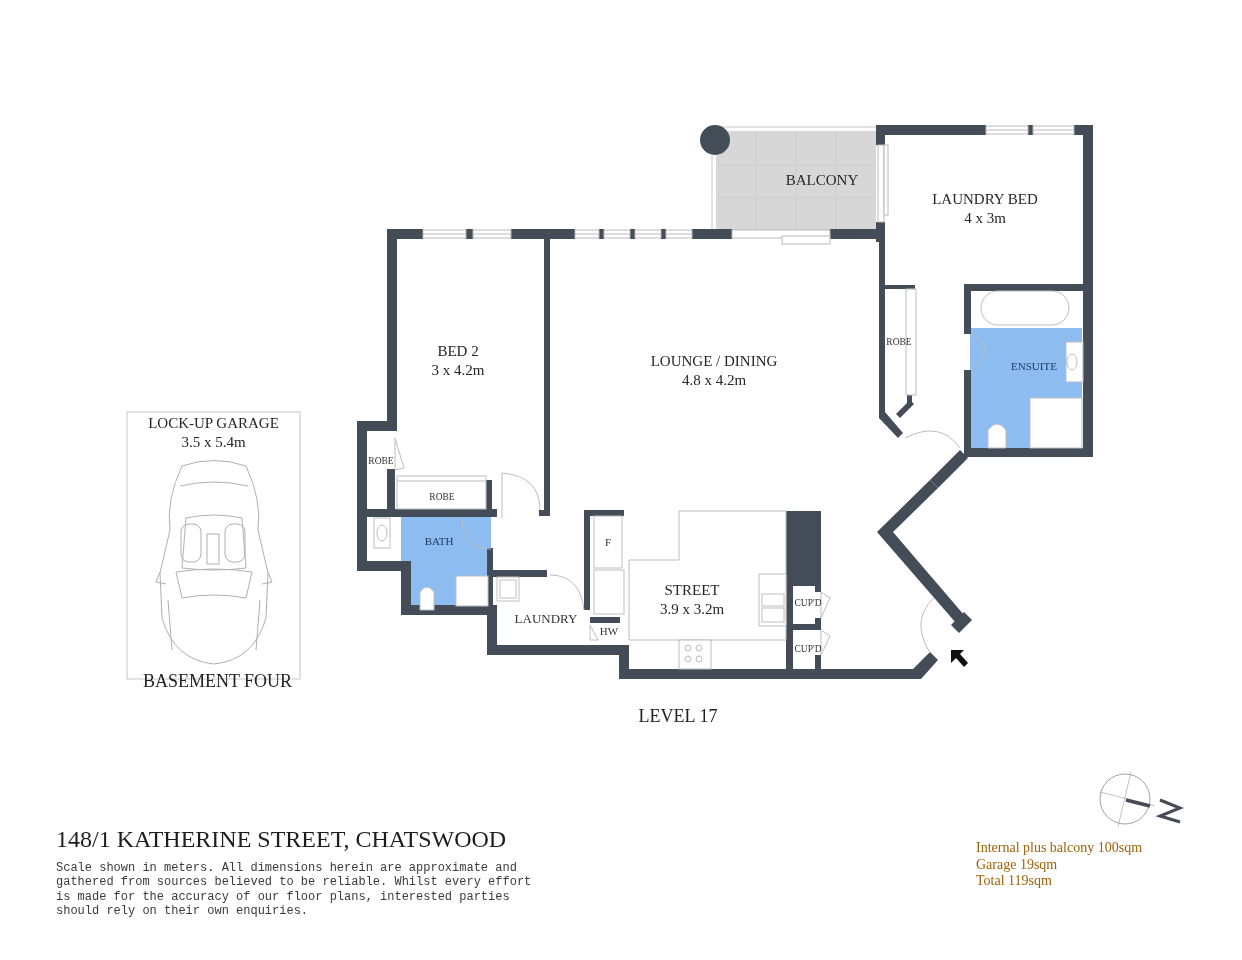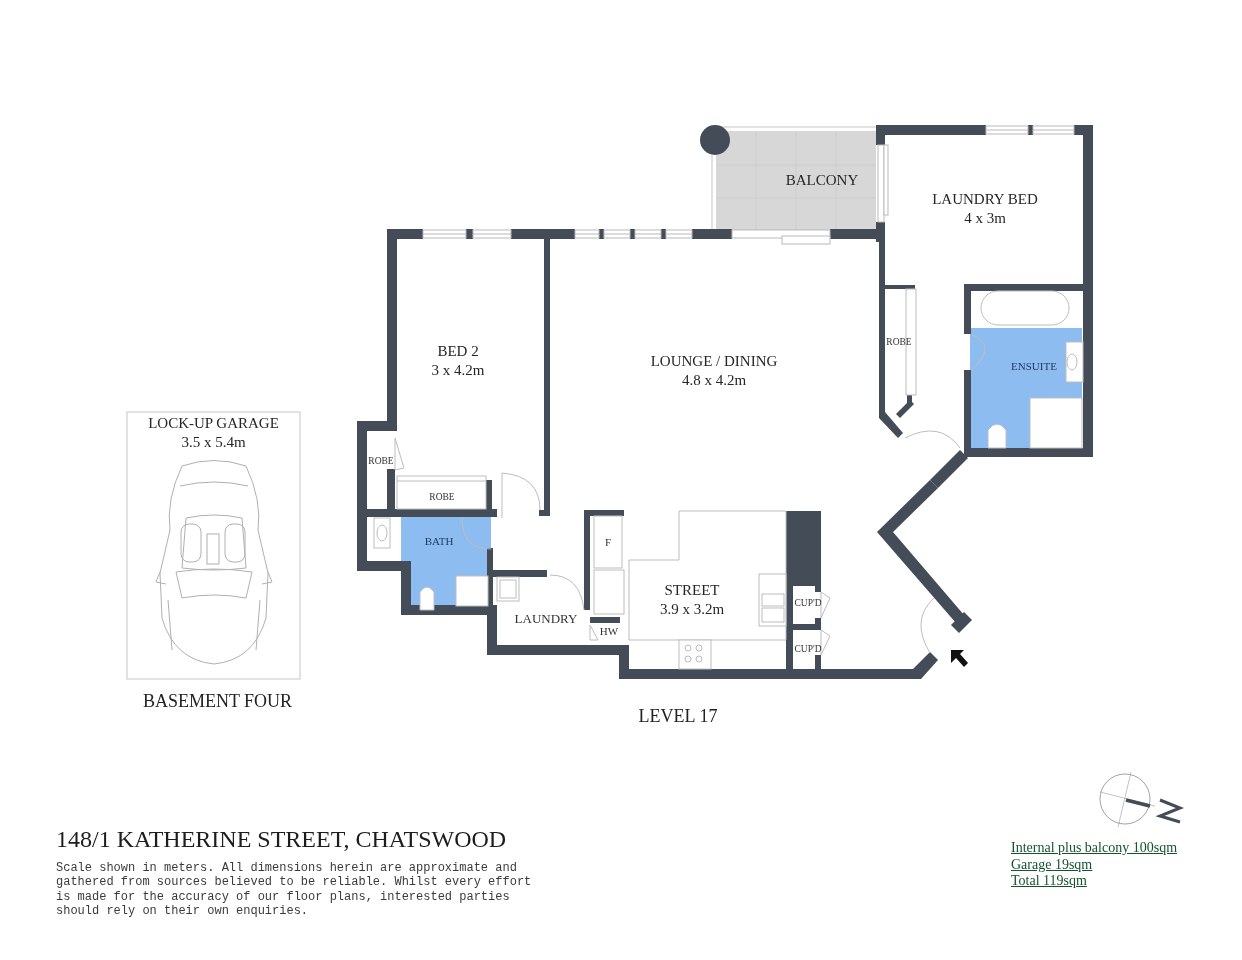--- a/index.html
+++ b/index.html
@@ -12,21 +12,21 @@
   .arc { fill: none; stroke: #bdbdbd; stroke-width: 1; }
   .tile { fill: #8dbdf0; }
   .balc { fill: #d7d7d7; }
   .lbl { position: absolute; text-align: center; white-space: nowrap; line-height: 1.25; }
   .room { font-family: "Liberation Serif", serif; font-size: 15px; color: #262626; }
   .small { font-family: "Liberation Serif", serif; font-size: 9.5px; color: #333; }
   .wet { font-family: "Liberation Serif", serif; font-size: 11px; color: #1f3b66; }
   .level { font-family: "Liberation Serif", serif; font-size: 18px; color: #222; }
   .title { position: absolute; left: 56px; top: 826px; font-family: "Liberation Serif", serif; font-size: 24px; color: #1d1d1d; }
   .disc { position: absolute; left: 56px; top: 861px; width: 480px; font-family: Liberation Mono, monospace; font-size: 12px; line-height: 1.2; color: #3b3b3b; }
-  .areas { position: absolute; left: 1011px; top: 840px; font-family: "Liberation Serif", serif; font-size: 14px; line-height: 1.18; color: #14532d; text-decoration: underline; }
+  .areas { position: absolute; left: 976px; top: 840px; font-family: "Liberation Serif", serif; font-size: 14px; line-height: 1.18; color: #a16207; }
 </style>
 </head>
 <body>
 
 <svg class="plan" viewBox="0 0 1242 960" xmlns="http://www.w3.org/2000/svg">
 
   <g>
     <rect x="127" y="412" width="173" height="267" fill="none" stroke="#c6c6c6" stroke-width="1"></rect>
     <g fill="none" stroke="#b0b0b0" stroke-width="1">
       <path d="M182 466 Q214 455 246 466 Q262 500 258 530 L268 573 L266 618 Q254 660 214 664 Q174 660 162 618 L160 573 L170 530 Q166 500 182 466 Z"></path>
@@ -247,21 +247,21 @@
 <div class="lbl wet" style="left:414px;top:535px;width:50px;">BATH</div>
 <div class="lbl small" style="left:511px;top:611px;width:70px;font-size:13px;">LAUNDRY</div>
 <div class="lbl small" style="left:884px;top:337px;width:30px;">ROBE</div>
 <div class="lbl small" style="left:366px;top:456px;width:30px;">ROBE</div>
 <div class="lbl small" style="left:420px;top:492px;width:44px;">ROBE</div>
 <div class="lbl small" style="left:598px;top:536px;width:20px;font-size:11px;">F</div>
 <div class="lbl small" style="left:596px;top:625px;width:26px;font-size:11px;">HW</div>
 <div class="lbl small" style="left:790px;top:598px;width:36px;">CUP'D</div>
 <div class="lbl small" style="left:790px;top:644px;width:36px;">CUP'D</div>
 
-<div class="lbl level" style="left:120px;top:690px;width:195px;">BASEMENT FOUR</div>
+<div class="lbl level" style="left:120px;top:670px;width:195px;">BASEMENT FOUR</div>
 <div class="lbl level" style="left:610px;top:705px;width:136px;">LEVEL 17</div>
 
 <div class="title">148/1 KATHERINE STREET, CHATSWOOD</div>
 <div class="disc">Scale shown in meters. All dimensions herein are approximate and gathered from sources believed to be  reliable. Whilst every effort is made for the accuracy of our floor plans, interested parties should rely on their own enquiries.</div>
 
 <div class="areas">
   <div>Internal plus balcony 100sqm</div>
   <div>Garage 19sqm</div>
   <div>Total 119sqm</div>
 </div>

